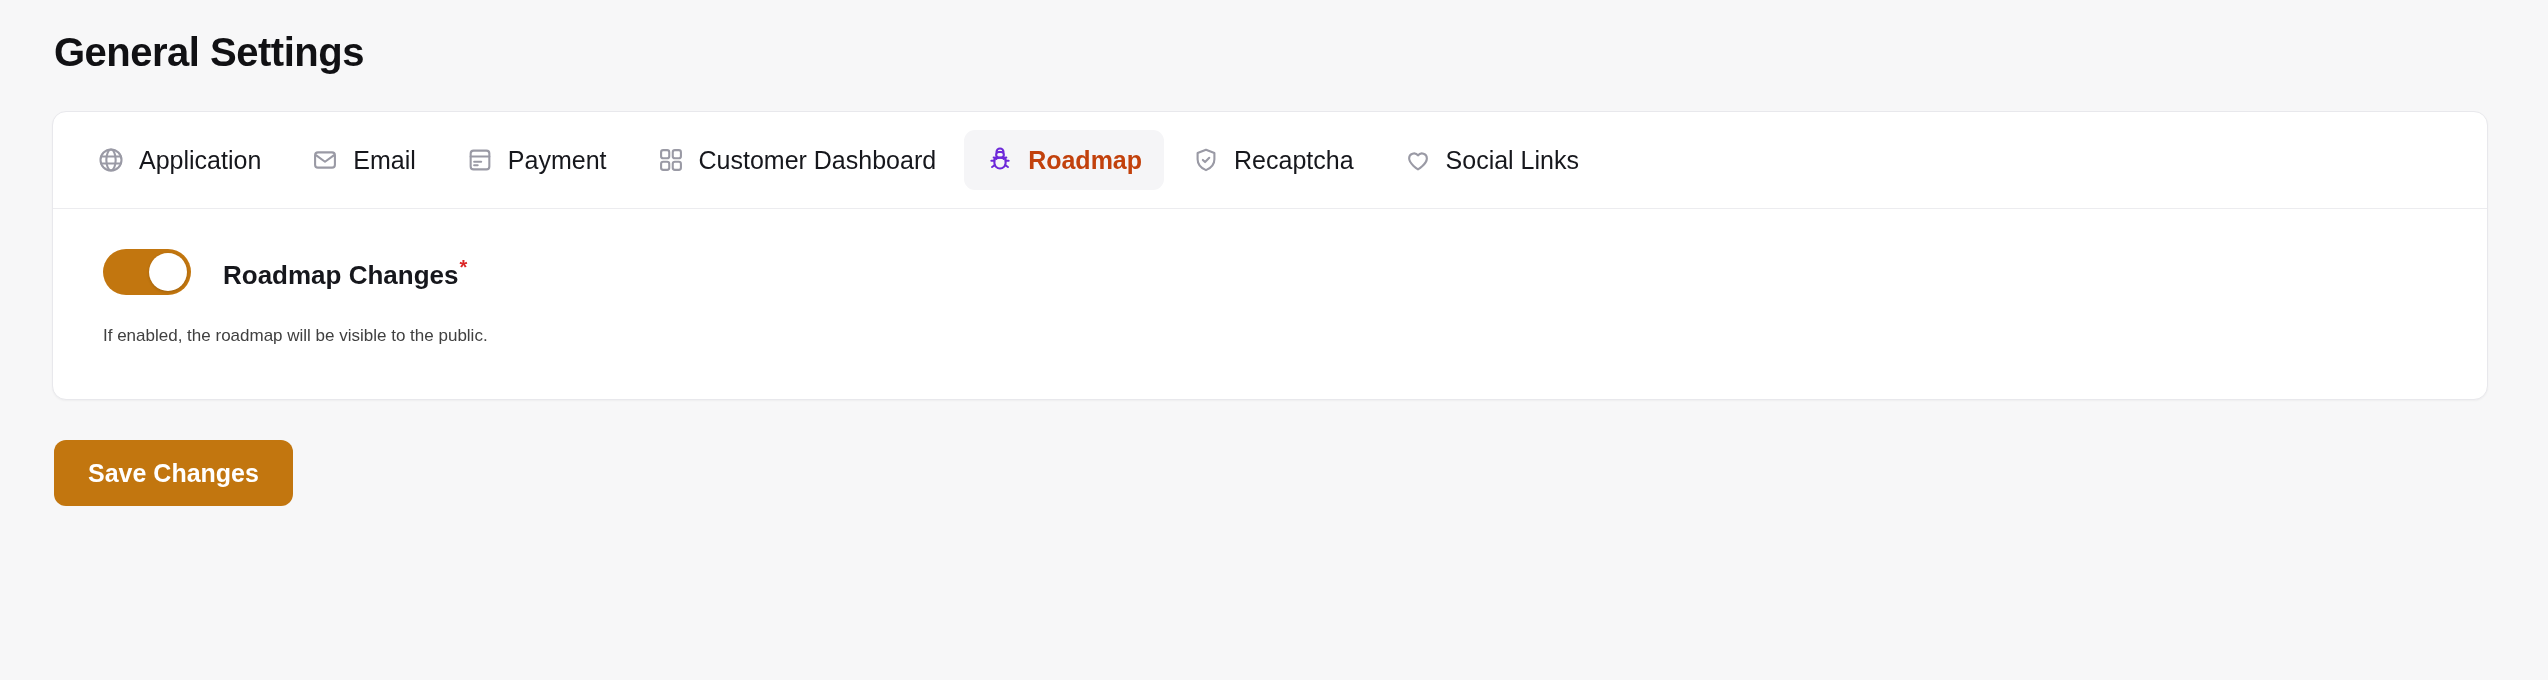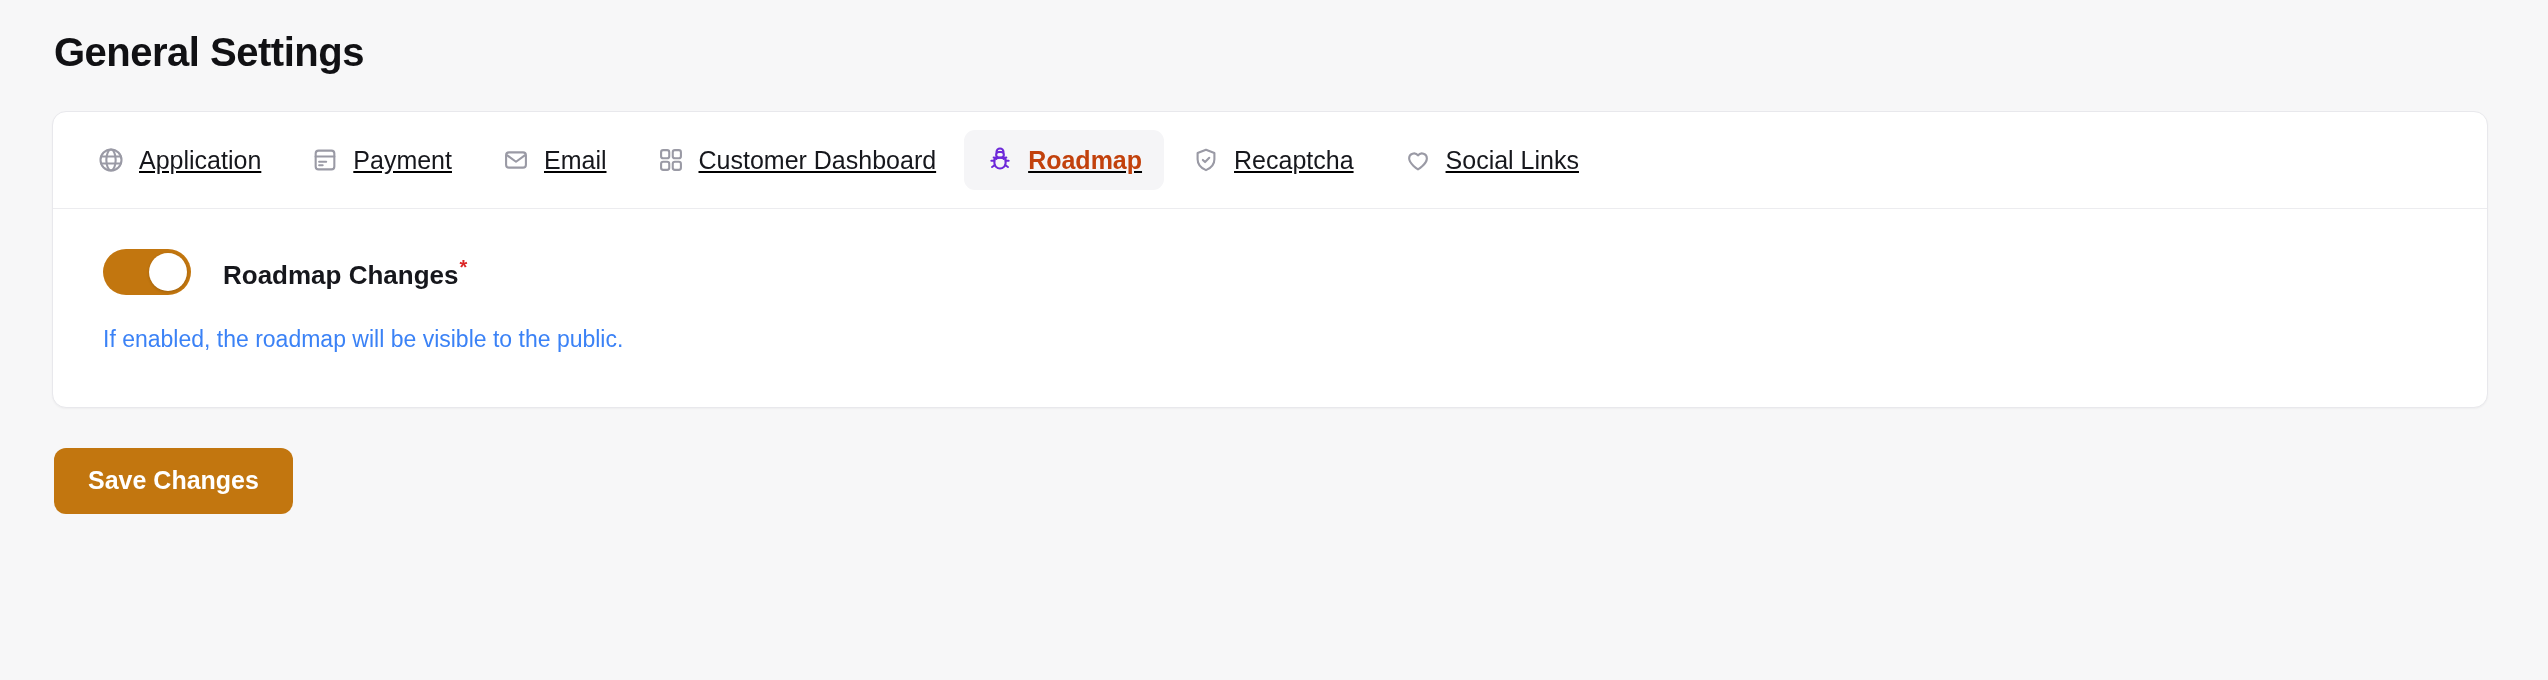--- a/index.html
+++ b/index.html
@@ -57,21 +57,20 @@
     display: flex;
     align-items: center;
     gap: 14px;
     padding: 16px 22px;
     border-radius: 11px;
     cursor: pointer;
     white-space: nowrap;
     background: transparent;
     border: none;
     font-family: inherit;
-    text-decoration: underline;
   }
 
   .tab .tab-label {
     font-size: 25px;
     font-weight: 500;
     color: #16171c;
     line-height: 1;
   }
 
   .tab .tab-icon {
@@ -133,22 +132,22 @@
   .toggle-label .req {
     color: #dc2626;
     font-size: 20px;
     font-weight: 600;
     vertical-align: super;
     margin-left: 1px;
   }
 
   .help-text {
     margin-top: 30px;
-    font-size: 23px;
-    color: #3b82f6;
+    font-size: 17px;
+    color: #404040;
     line-height: 1.3;
   }
 
   
   .save-button {
     margin-top: 40px;
     margin-left: 2px;
     display: inline-flex;
     align-items: center;
     justify-content: center;
@@ -182,36 +181,36 @@
             <ellipse cx="12" cy="12" rx="4" ry="9"></ellipse>
             <path d="M3.5 9h17M3.5 15h17"></path>
           </svg>
         </span>
         <span class="tab-label">Application</span>
       </div>
 
       <div class="tab">
         <span class="tab-icon">
           <svg viewBox="0 0 24 24" fill="none" stroke="currentColor" stroke-width="1.8" stroke-linecap="round" stroke-linejoin="round">
+            <rect x="3.5" y="5.5" width="17" height="13" rx="2.5"></rect>
+            <path d="M4.5 8l7.5 5.5L19.5 8"></path>
+          </svg>
+        </span>
+        <span class="tab-label">Email</span>
+      </div>
+
+      <div class="tab">
+        <span class="tab-icon">
+          <svg viewBox="0 0 24 24" fill="none" stroke="currentColor" stroke-width="1.8" stroke-linecap="round" stroke-linejoin="round">
             <rect x="4" y="4" width="16" height="16" rx="2.5"></rect>
             <path d="M4 9h16"></path>
             <path d="M7 13.5h6M7 16.5h3"></path>
           </svg>
         </span>
         <span class="tab-label">Payment</span>
-      </div>
-
-      <div class="tab">
-        <span class="tab-icon">
-          <svg viewBox="0 0 24 24" fill="none" stroke="currentColor" stroke-width="1.8" stroke-linecap="round" stroke-linejoin="round">
-            <rect x="3.5" y="5.5" width="17" height="13" rx="2.5"></rect>
-            <path d="M4.5 8l7.5 5.5L19.5 8"></path>
-          </svg>
-        </span>
-        <span class="tab-label">Email</span>
       </div>
 
 
       <div class="tab">
         <span class="tab-icon">
           <svg viewBox="0 0 24 24" fill="none" stroke="currentColor" stroke-width="1.8" stroke-linecap="round" stroke-linejoin="round">
             <rect x="3.5" y="3.5" width="7" height="7" rx="1.8"></rect>
             <rect x="13.5" y="3.5" width="7" height="7" rx="1.8"></rect>
             <rect x="3.5" y="13.5" width="7" height="7" rx="1.8"></rect>
             <rect x="13.5" y="13.5" width="7" height="7" rx="1.8"></rect>

